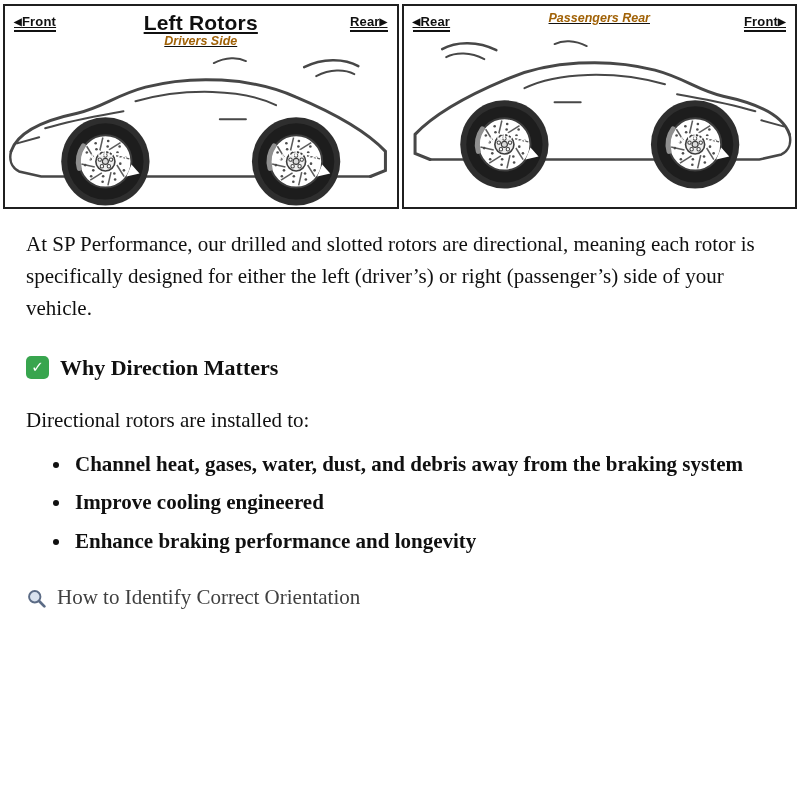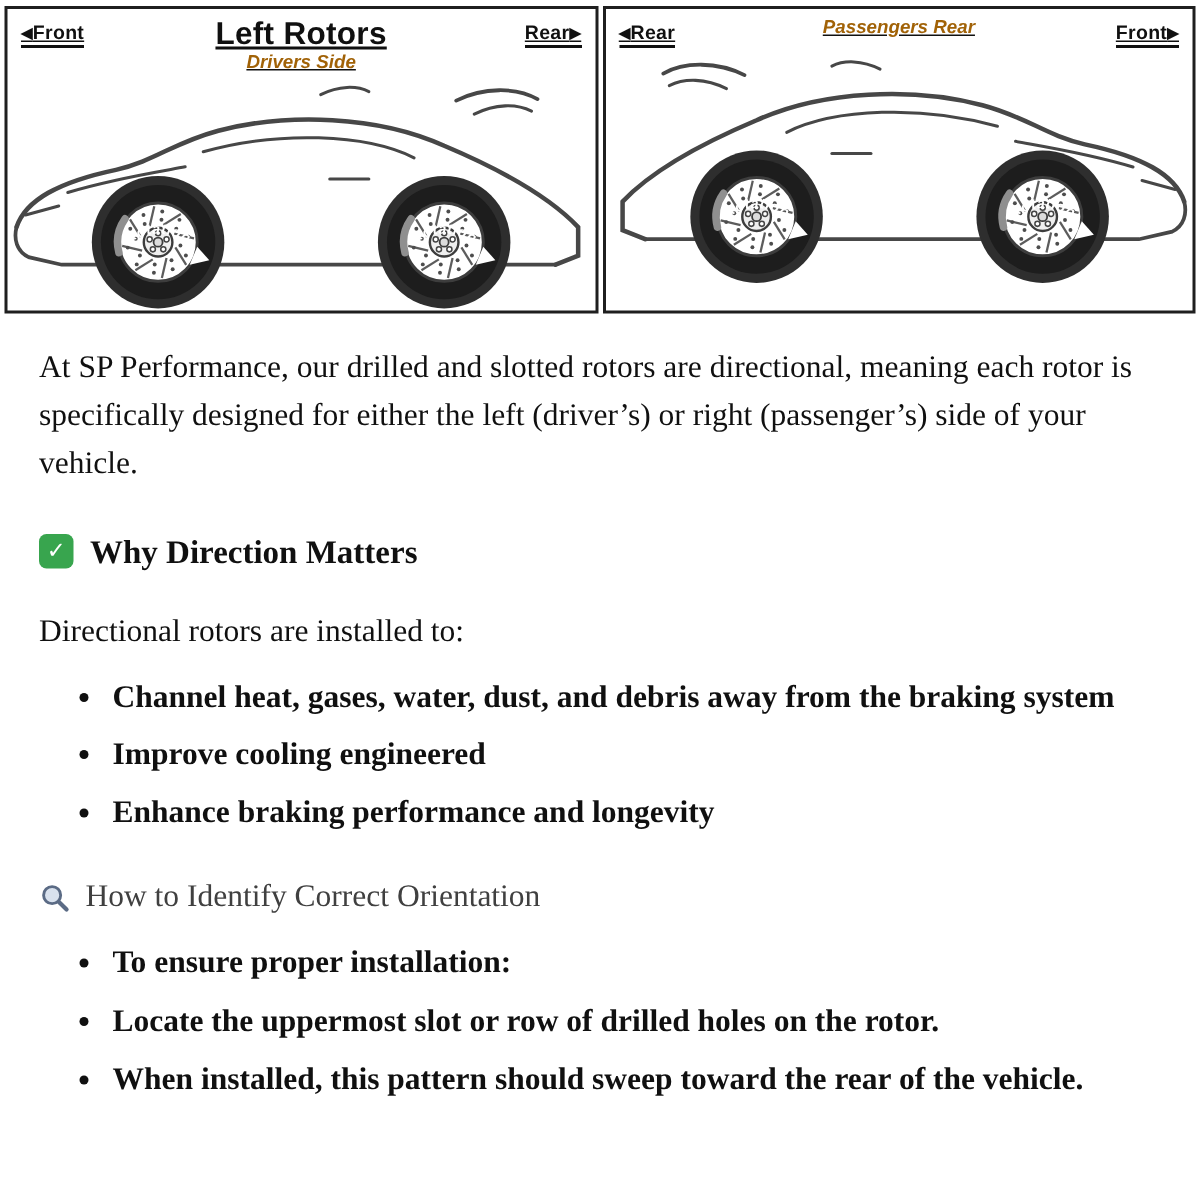--- a/index.html
+++ b/index.html
@@ -275,18 +275,13 @@
   </ul>
 
   <h3 class="sec-heading-light">
     <svg class="mag-icon" viewBox="0 0 24 24">
       <circle cx="10" cy="10" r="6.5" fill="#d9e2ee" stroke="#5b6b85" stroke-width="2.2"></circle>
       <line x1="15.2" y1="15.2" x2="21" y2="21" stroke="#5b6b85" stroke-width="3.2" stroke-linecap="round"></line>
     </svg>
     <span>How to Identify Correct Orientation</span>
   </h3>
 
-  <ul>
-    <li>To ensure proper installation:</li>
-    <li>Locate the uppermost slot or row of drilled holes on the rotor.</li>
-    <li>When installed, this pattern should sweep toward the rear of the vehicle.</li>
-  </ul>
 </div>
 
 </body></html>

